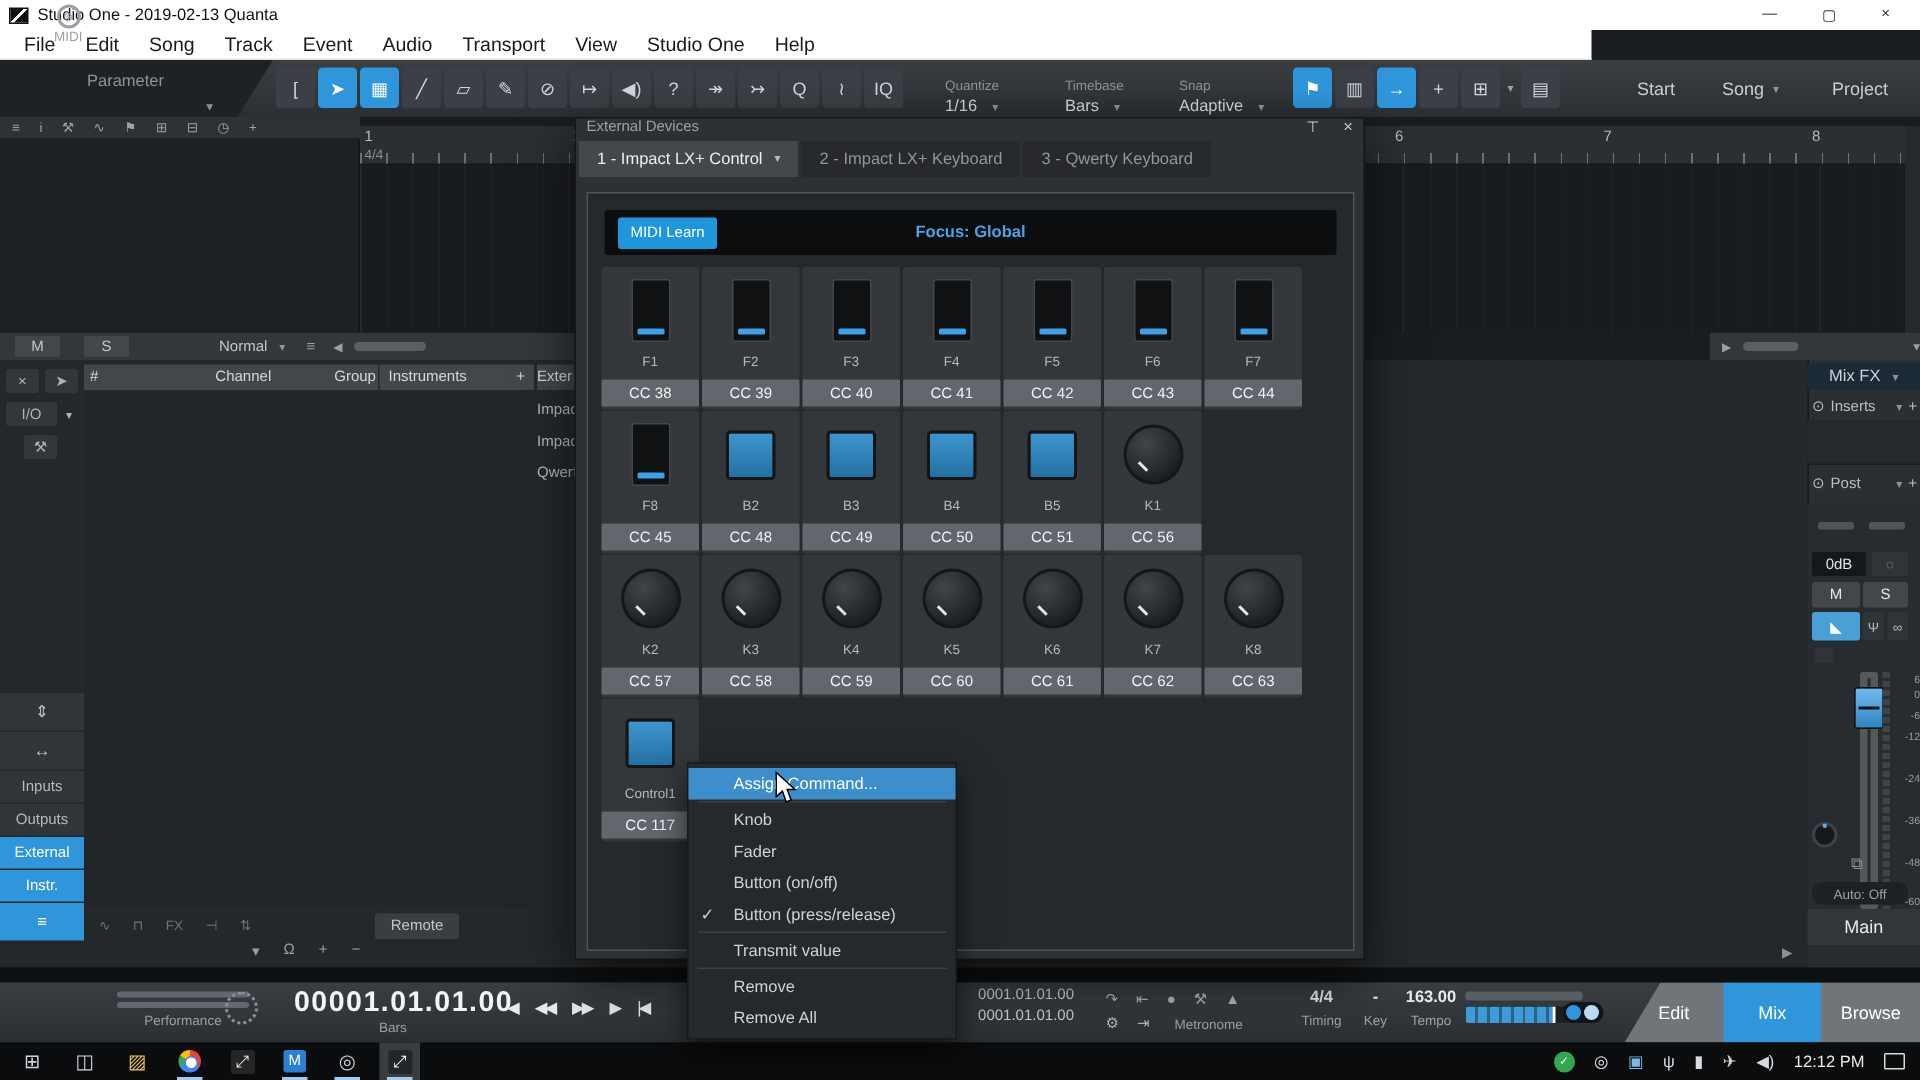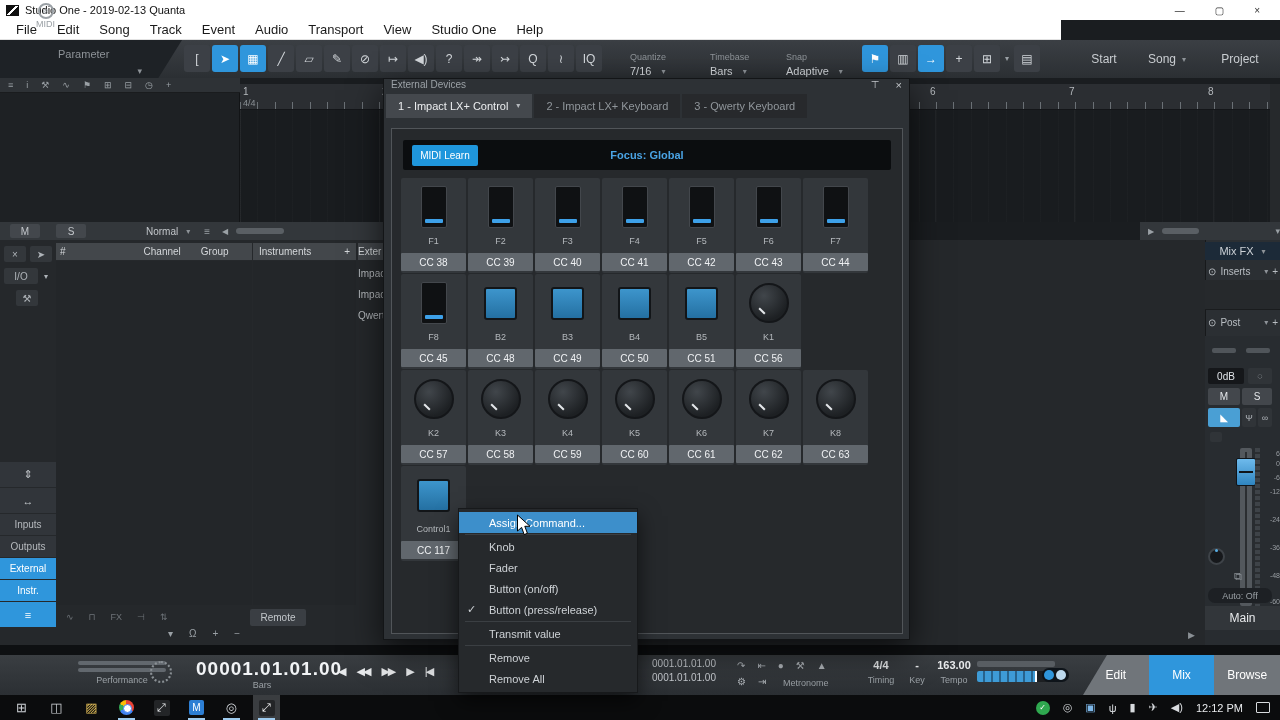--- a/index.html
+++ b/index.html
@@ -190,21 +190,21 @@
         <div class="tool-btn">?</div>
         <div class="tool-btn">↠</div>
         <div class="tool-btn">↣</div>
         <div class="tool-btn">Q</div>
         <div class="tool-btn">≀</div>
         <div class="tool-btn">IQ</div>
       </div>
     <div class="tb-group" style="left:630px">
       <div class="tbg-label">Quantize</div>
       <div class="tbg-row">
-          <span>7/16</span>
+          <span>1/16</span>
           <span class="tbg-caret">▾</span>
         </div>
     </div>
     <div class="tb-group" style="left:710px">
       <div class="tbg-label">Timebase</div>
       <div class="tbg-row">
           <span>Bars</span>
           <span class="tbg-caret">▾</span>
         </div>
     </div>
@@ -277,21 +277,21 @@
   <div class="console"></div>
   <div class="strip-btn" style="left:4px;top:246px">×</div>
   <div class="strip-btn" style="left:30px;top:246px">➤</div>
   <div class="strip-btn" style="left:4px;top:268px;width:34px">I/O</div>
   <div class="strip-btn" style="left:40px;top:268px;width:12px;background:none;font-size:8px">▾</div>
   <div class="strip-btn" style="left:16px;top:290px">⚒</div>
 
   <div class="col-hdr" style="left:56px;width:196px">
     <span style="margin-left:4px">#</span>
     <span style="margin-left:78px">Channel</span>
-    <span style="margin-left:20px">Group</span>
+    <span style="margin-left:42px">Group</span>
   </div>
   <div class="col-hdr" style="left:253px;width:103px">
     <span style="margin-left:6px">Instruments</span>
     <span style="margin-left:auto;margin-right:6px">+</span>
   </div>
   <div class="col-hdr" style="left:358px;width:50px;overflow:hidden">
     <span>Exter</span>
   </div>
   <div class="col-body" style="left:56px;width:196px;height:344px"></div>
   <div class="col-body" style="left:253px;width:103px;height:344px"></div>

